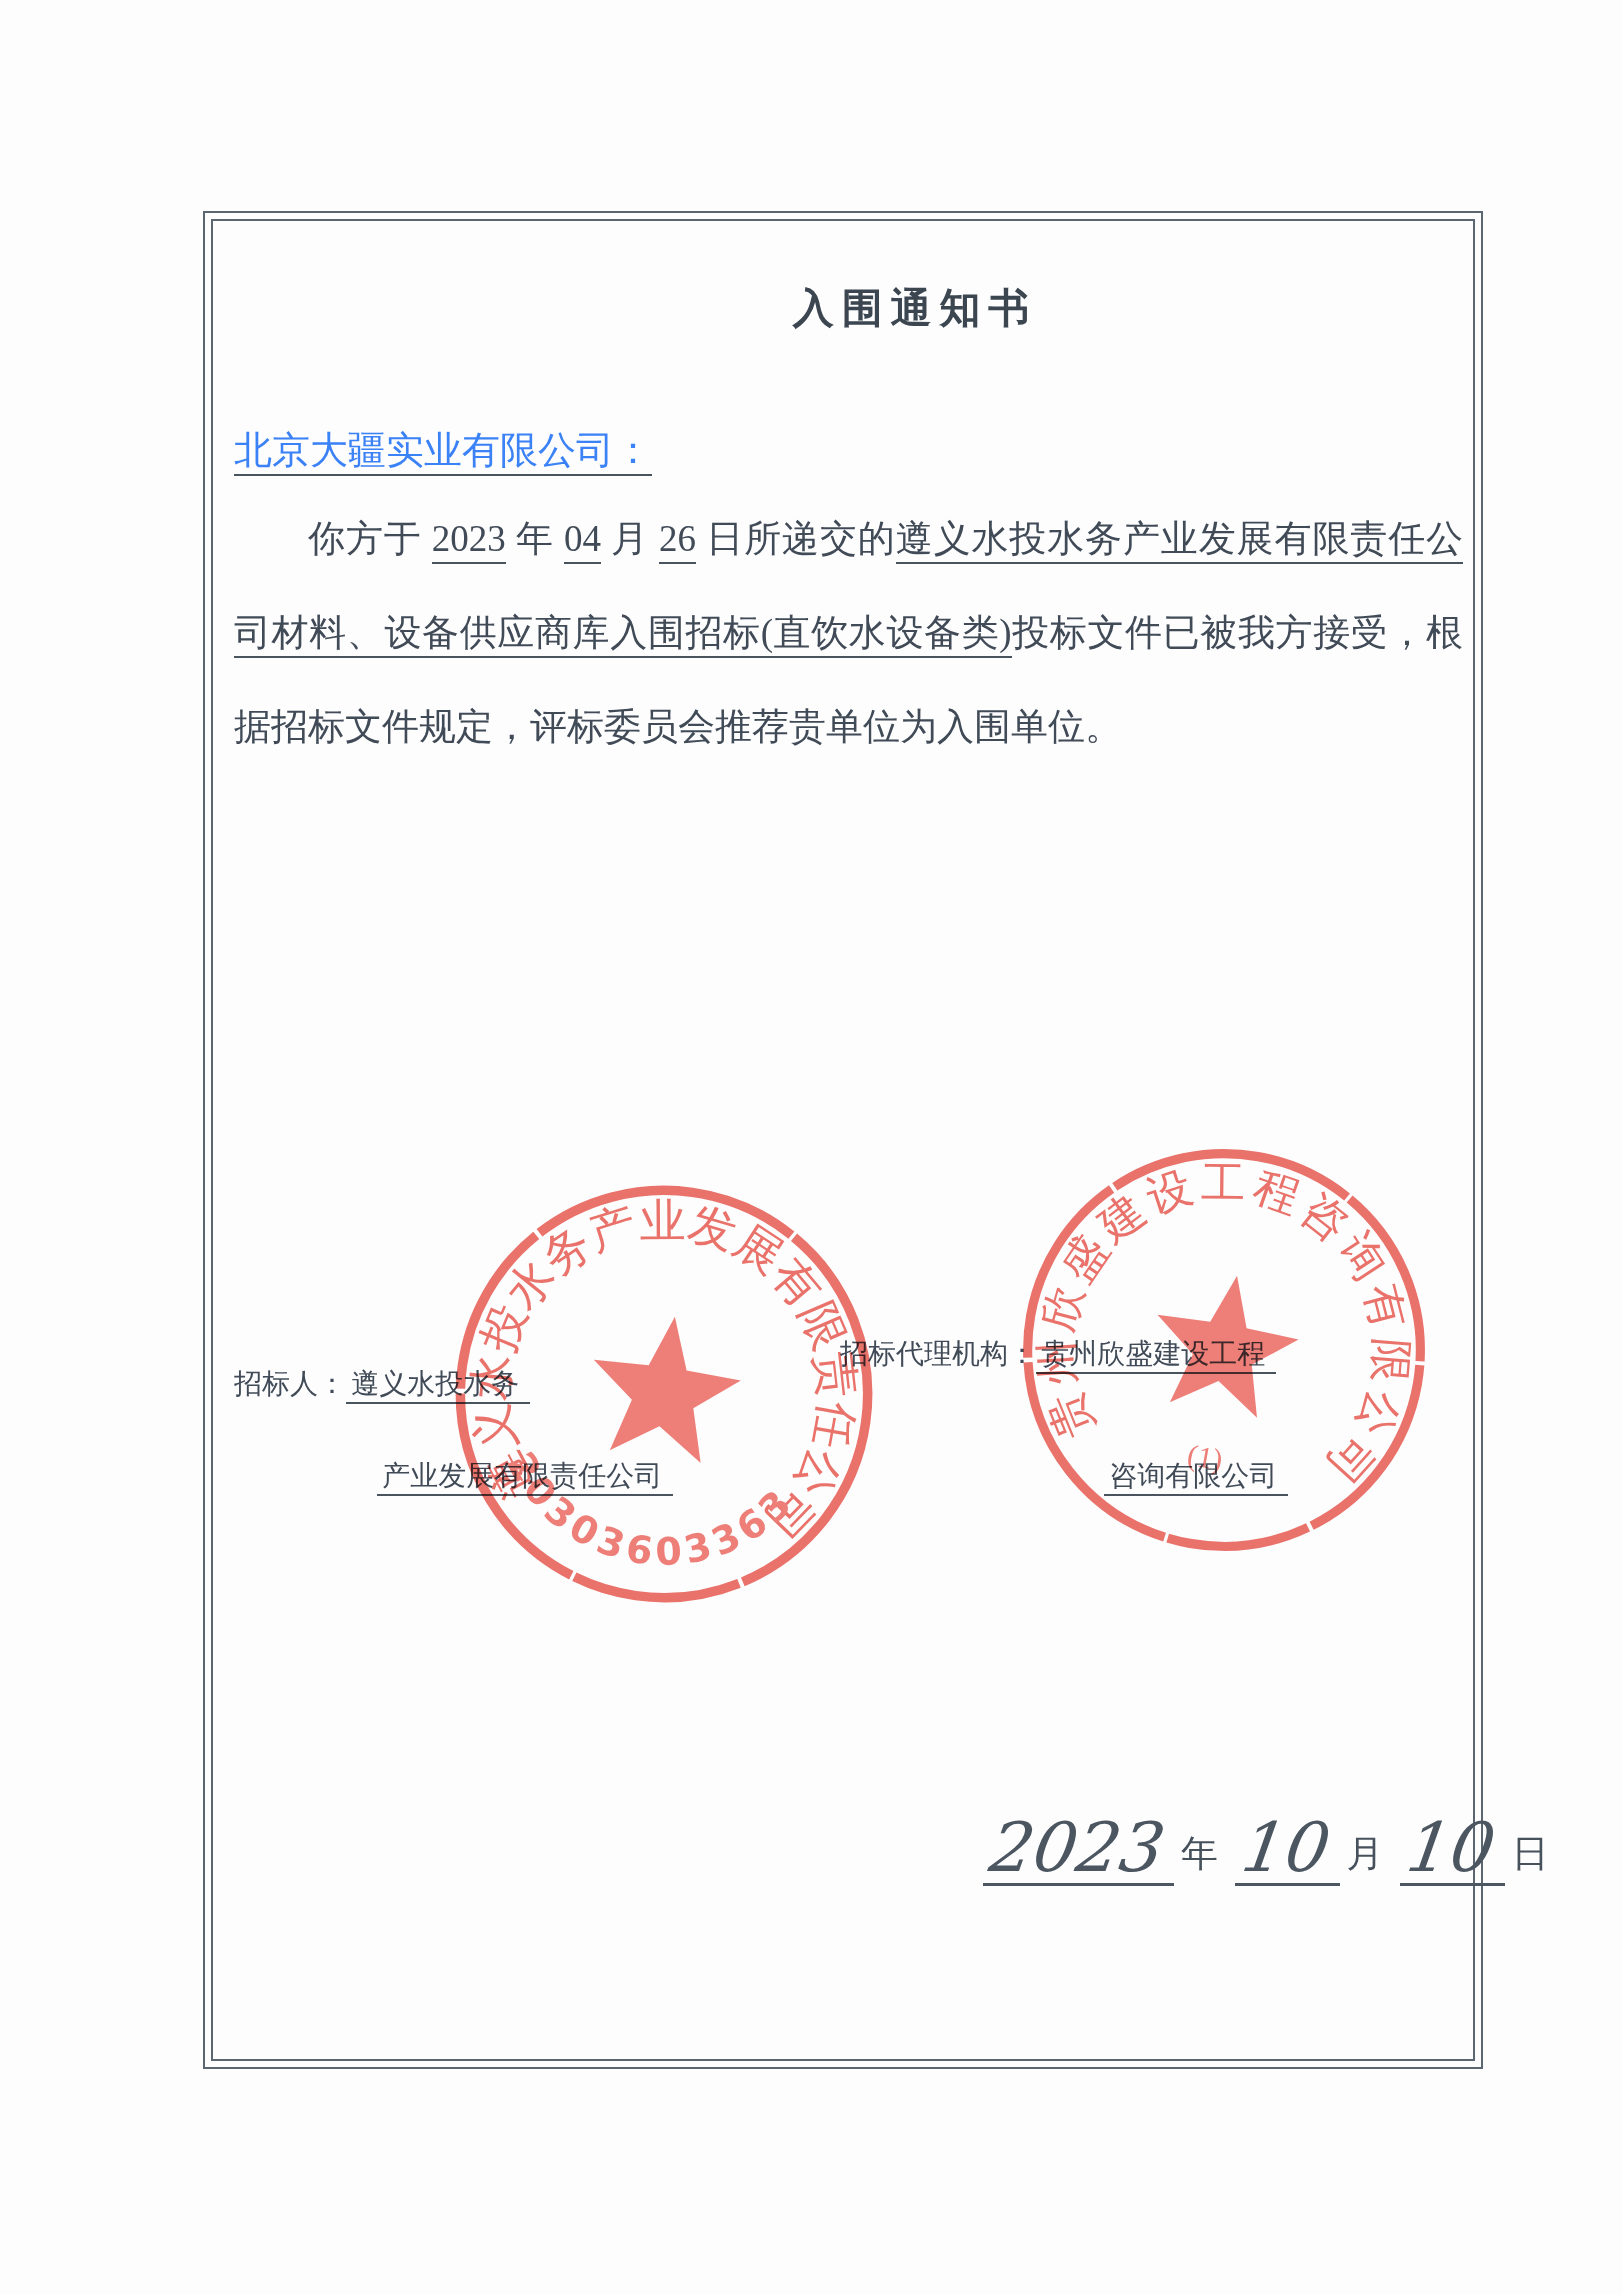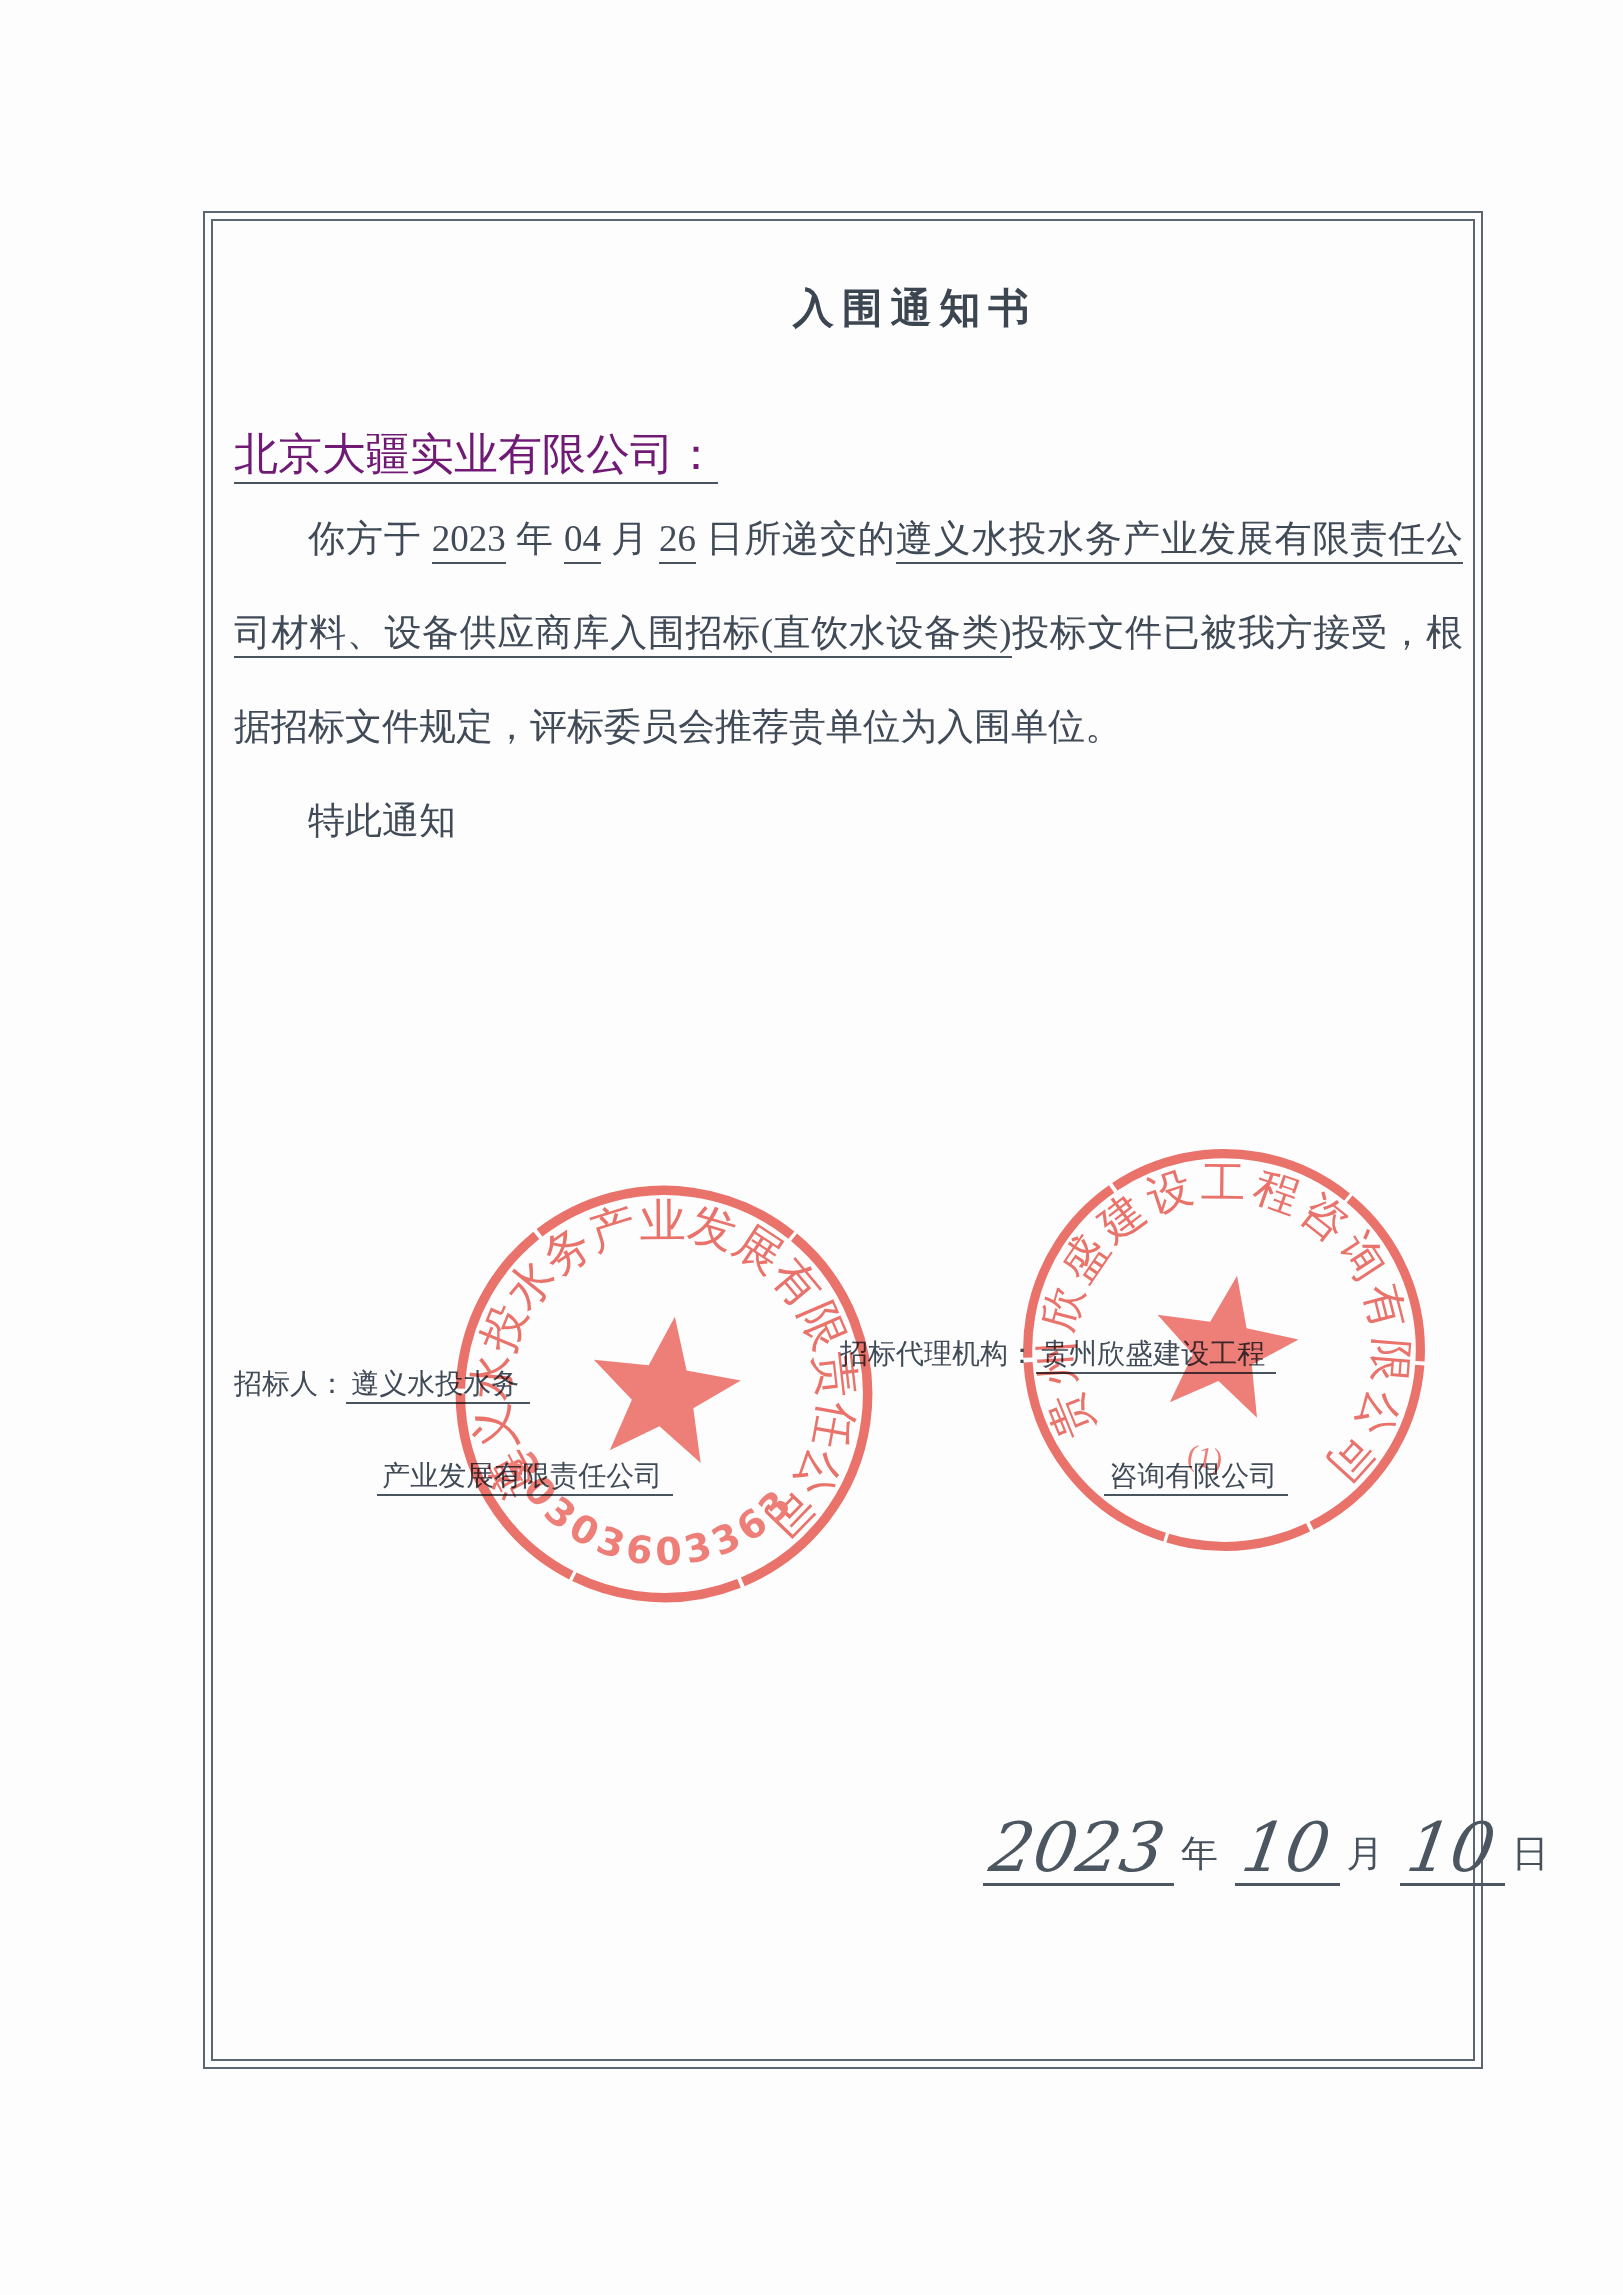--- a/index.html
+++ b/index.html
@@ -16,21 +16,21 @@
   }
   .frame-inner{
     position:absolute;inset:5.9px;border:2.6px solid #5c6670;
   }
   .doc-title{
     position:absolute;left:203px;top:281px;width:1424px;
     text-align:center;font-size:41px;font-weight:bold;letter-spacing:7.9px;
     color:#3c4651;
   }
   .addressee{
-    position:absolute;left:234px;top:425px;font-size:44px;color:#701a75;
+    position:absolute;left:234px;top:425px;font-size:38px;color:#3b82f6;
   }
   .body-text{
     position:absolute;left:234px;top:492px;width:1229px;
     font-size:37px;line-height:94px;text-align:justify;color:#414b57;
   }
   .body-text p{margin:0;text-indent:2em;}
   .closing-line{margin:0;text-indent:4em;}
   .u{border-bottom:2.6px solid #49545f;padding-bottom:3.3px;}
   .sig{position:absolute;font-size:28px;white-space:nowrap;color:#414b57;}
   .sig .u{padding-left:5.2px;padding-right:10.5px;}
@@ -63,21 +63,20 @@
 <div class="frame-outer">
   <div class="frame-inner"></div>
 </div>
 
 <div class="doc-title">入围通知书</div>
 
 <div class="addressee"><span class="u">北京大疆实业有限公司：</span></div>
 
 <div class="body-text">
   <p><span>你方于 </span><span class="u">2023</span><span> 年 </span><span class="u">04</span><span> 月 </span><span class="u">26</span><span> 日所递交的</span><span class="u">遵义水投水务产业发展有限责任公司材料、设备供应商库入围招标(直饮水设备类)</span><span>投标文件已被我方接受，根据招标文件规定，评标委员会推荐贵单位为入围单位。</span></p>
-  <p class="closing-line">特此通知</p>
 </div>
 
 <div class="sig sig-left-1"><span>招标人：</span><span class="u">遵义水投水务</span></div>
 <div class="sig sig-left-2"><span class="u">产业发展有限责任公司</span></div>
 
 <div class="sig sig-right-1"><span>招标代理机构：</span><span class="u">贵州欣盛建设工程</span></div>
 <div class="sig sig-right-2"><span class="u">咨询有限公司</span></div>
 
 <svg class="stamp stamp-left" viewBox="0 0 660 660">
   <defs>

